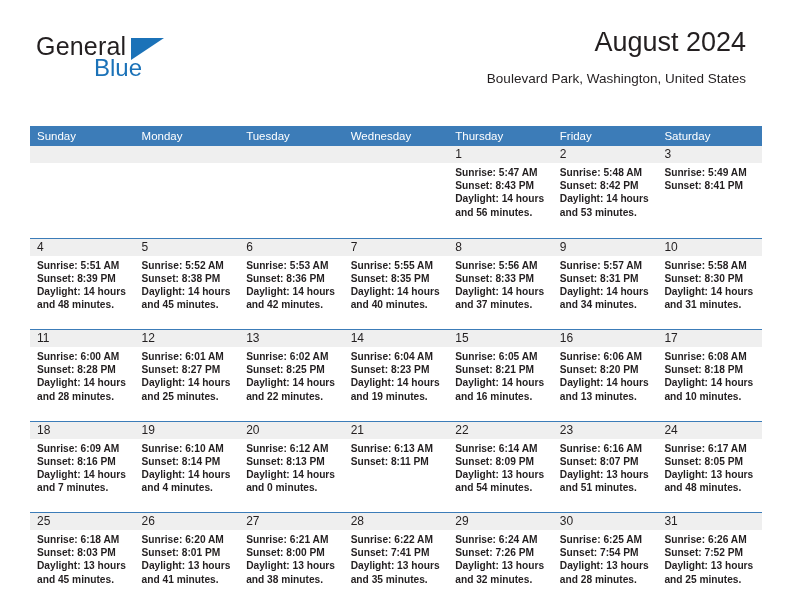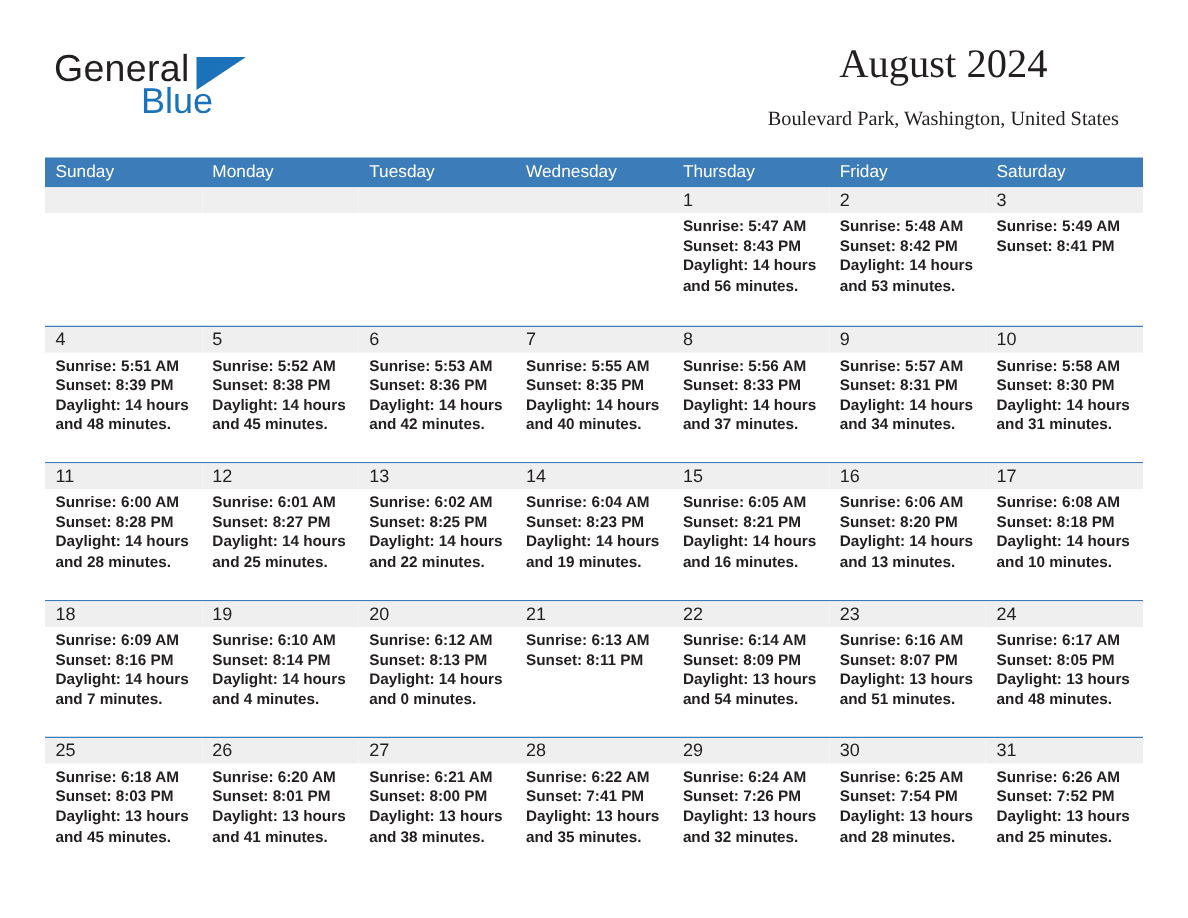--- a/index.html
+++ b/index.html
@@ -61,22 +61,21 @@
     width: 0;
     height: 0;
     border-left: 33px solid #1b72b8;
     border-bottom: 22px solid transparent;
   }
 
   .title-block {
     position: absolute;
     right: 0;
     top: 0;
-    text-align: center;
-    font-family: Liberation Serif, serif;
+    text-align: right;
   }
   .cal-title {
     font-size: 27px;
     color: #231f20;
     line-height: 32px;
     white-space: nowrap;
   }
   .cal-sub {
     font-size: 13.5px;
     color: #231f20;
@@ -89,20 +88,21 @@
   .cal {
     position: absolute;
     left: 30px;
     top: 105px;
     width: 732px;
   }
   .weekhead {
     display: flex;
     background: #3c7cb8;
     height: 20px;
+    margin-top: 21px;
   }
   .weekhead .wh {
     width: 104.57px;
     flex: 0 0 104.57px;
     color: #ffffff;
     font-size: 11.5px;
     line-height: 20px;
     padding-left: 7px;
     box-sizing: border-box;
     white-space: nowrap;

